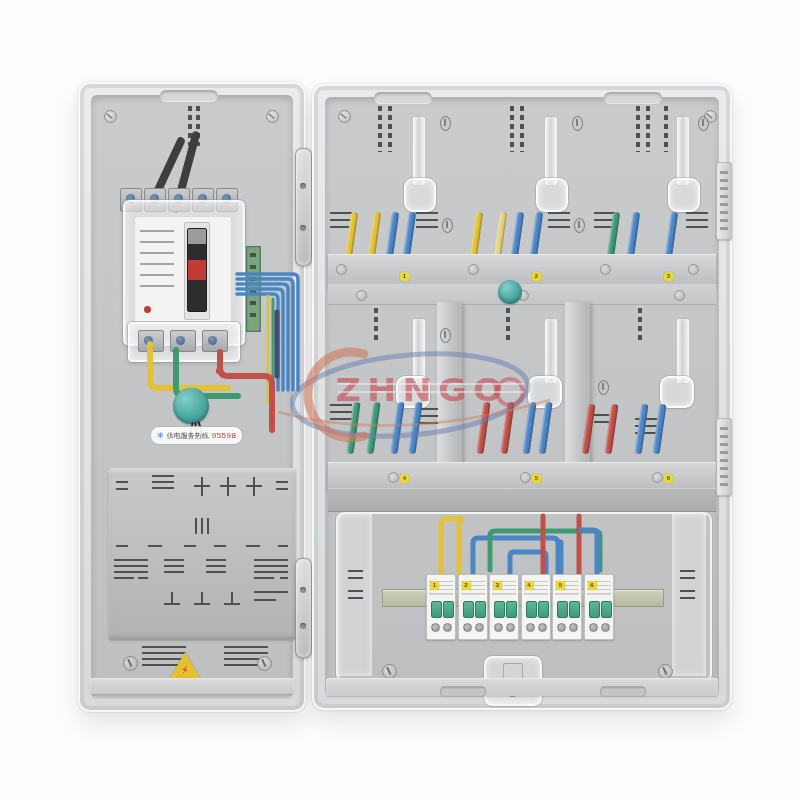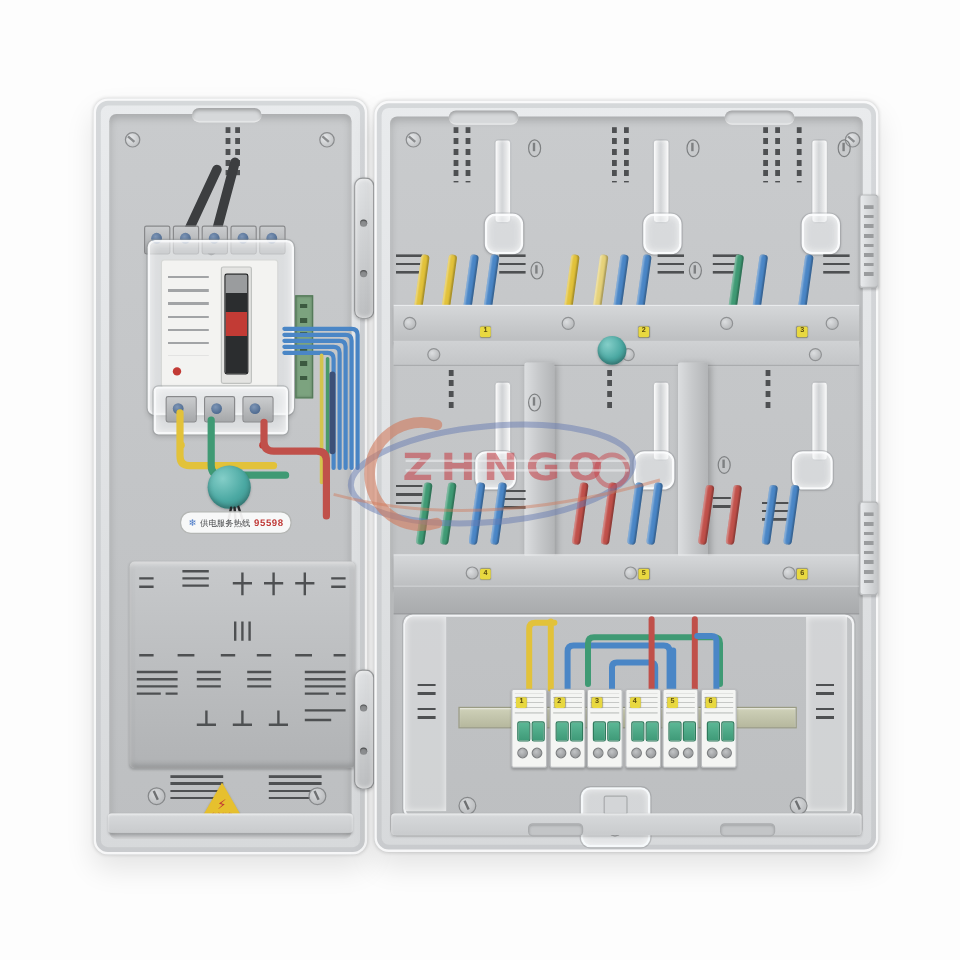--- a/index.html
+++ b/index.html
@@ -62,21 +62,21 @@
         box-shadow:inset -1.5px 0 1.5px rgba(0,0,0,.28), inset 1.5px 0 1.5px rgba(255,255,255,.35);}
   .w-y{background:#e2c23a;} .w-y2{background:#e6d27a;} .w-b{background:#4a86c6;}
   .w-g{background:#3f9a74;} .w-r{background:#c0504a;}
   
   .seal{position:absolute;border-radius:50%;
         background:radial-gradient(circle at 35% 30%,#84cec8,#4aa8a2 55%,#3a8682);
         box-shadow:inset 0 -2px 4px rgba(0,0,0,.28), 0 1px 2px rgba(0,0,0,.22);}
   .hotline{position:absolute;display:flex;align-items:center;gap:3px;padding:0 6px;
         background:rgba(252,252,252,.92);border:1px solid #b4b6b4;border-radius:9px;
         font-size:7px;color:#46484a;white-space:nowrap;}
-  .hotline .num{font-weight:bold;color:#c03a38;font-size:8px;letter-spacing:.5px;}
+  .hotline .num{font-weight:normal;color:#c03a38;font-size:8px;letter-spacing:.5px;}
   .hotline .flake{color:#4a7ac8;font-size:8px;}
   .lead{position:absolute;width:2px;height:17px;background:#26282a;border-radius:1px;}
   
   .term{position:absolute;width:20px;height:22px;border:1px solid #88898b;border-radius:2px;
         background:linear-gradient(180deg,#caccce,#a6a8aa);}
   .term::after{content:"";position:absolute;left:5px;top:5px;width:9px;height:9px;border-radius:50%;
         background:radial-gradient(circle at 40% 35%,#7e96b6,#3c5a82);}
   .mccb-cover{position:absolute;background:rgba(236,238,240,.55);border:2px solid rgba(250,251,252,.9);
         outline:1px solid rgba(148,151,154,.5);border-radius:6px;
         box-shadow:inset 0 0 8px rgba(255,255,255,.7), 0 2px 4px rgba(0,0,0,.15);}

